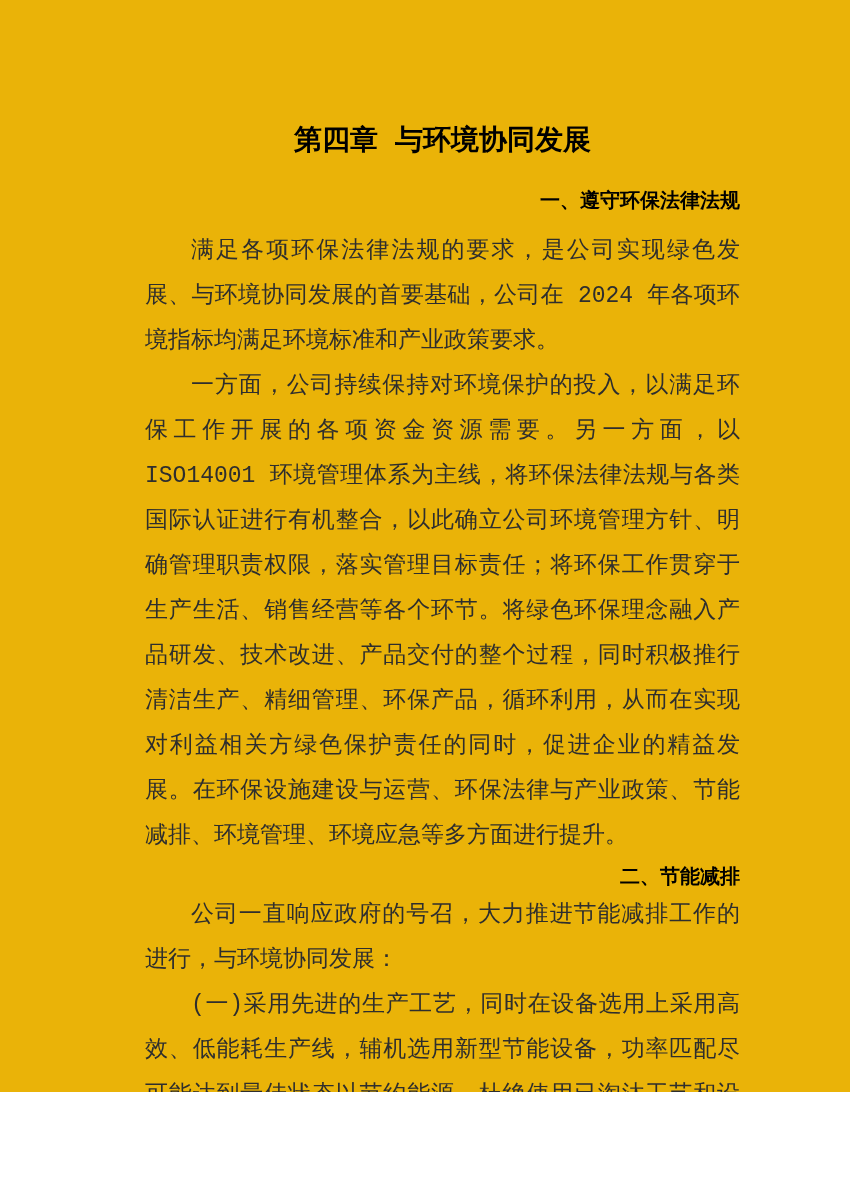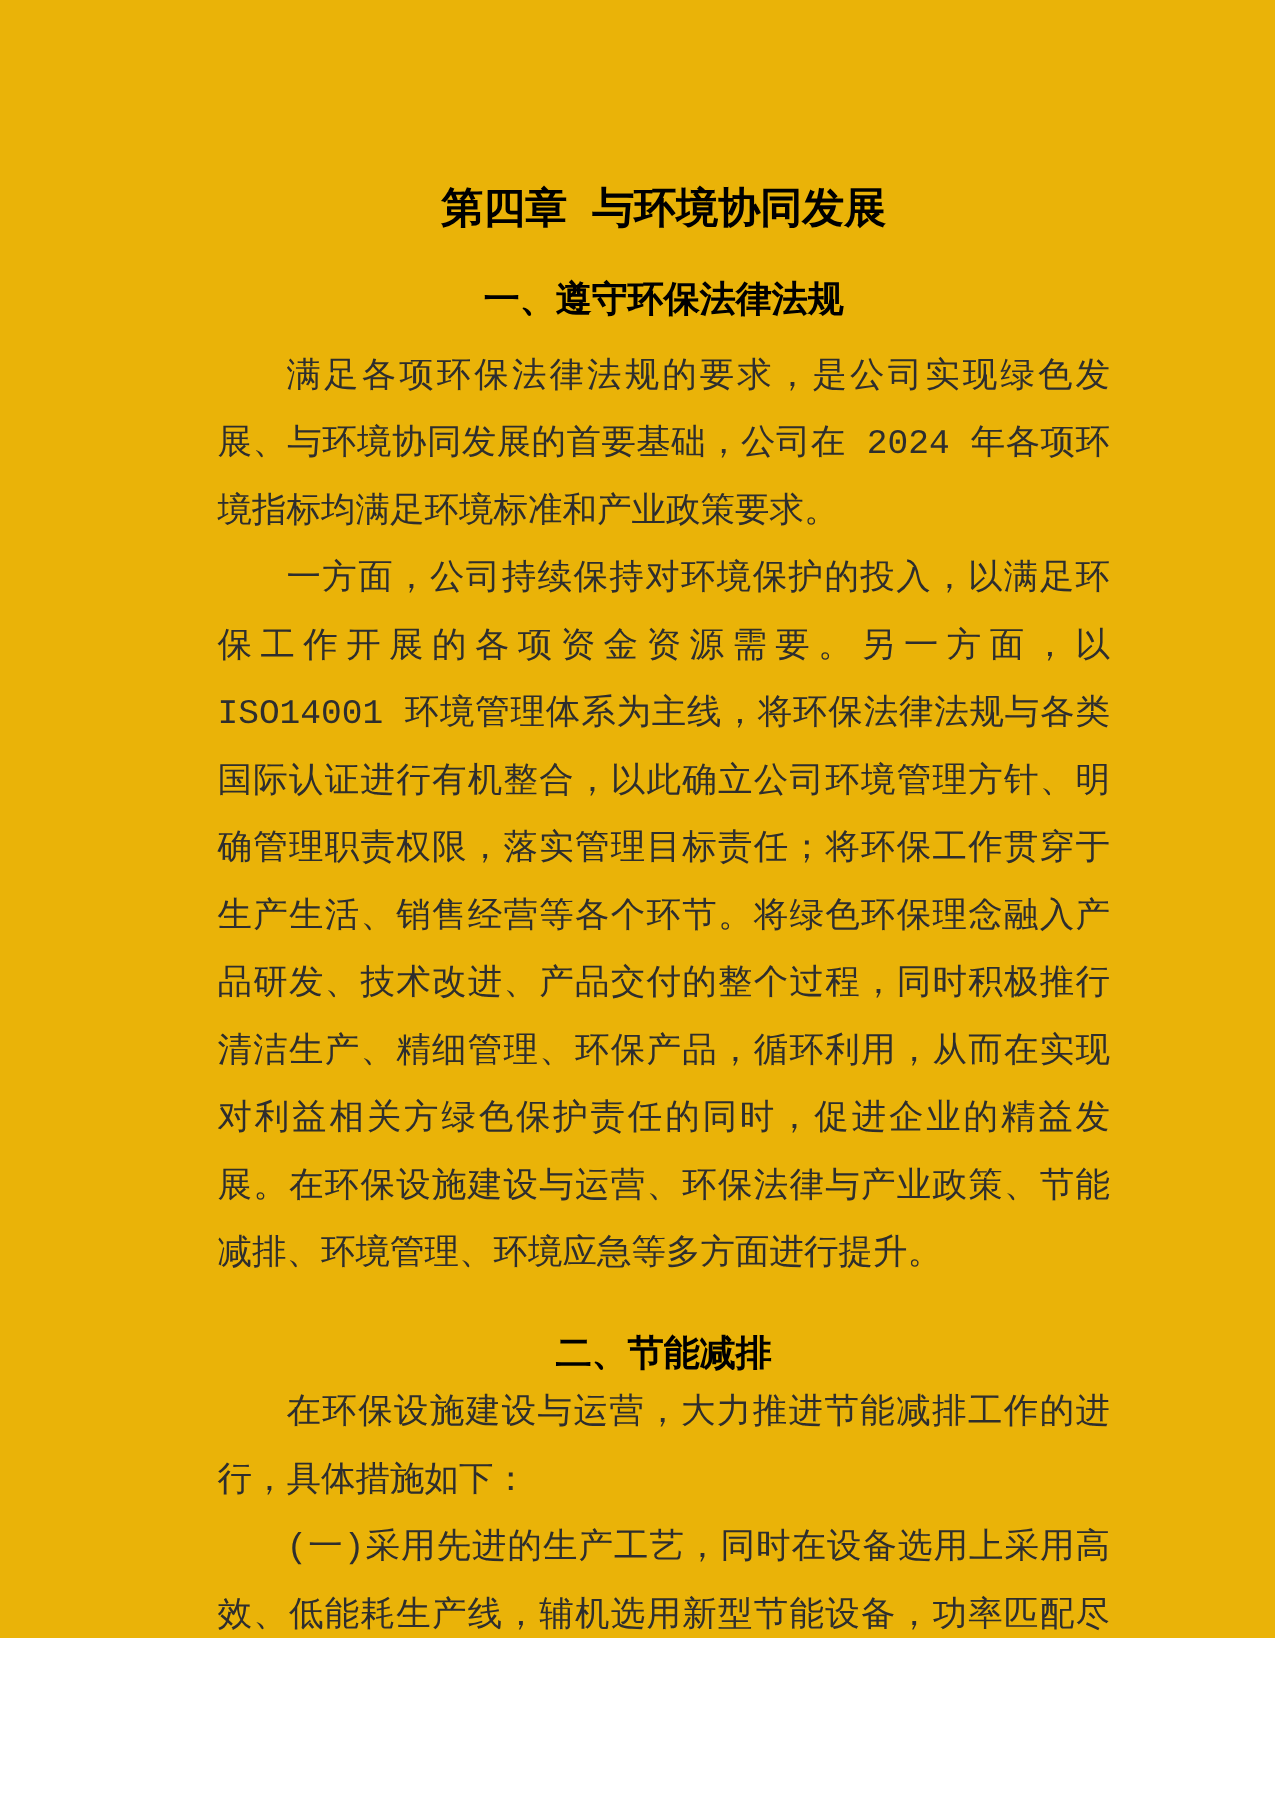--- a/index.html
+++ b/index.html
@@ -22,28 +22,28 @@
     margin: 0;
     padding-top: 124px;
     font-size: 28px;
     line-height: 36px;
     font-weight: bold;
     color: #000000;
     text-align: center;
   }
   .section-heading {
     margin: 26px 0 0 0;
-    font-size: 24px;
+    font-size: 20px;
     line-height: 31px;
     font-weight: bold;
     color: #000000;
-    text-align: center;
+    text-align: right;
   }
   .section-heading.second {
-    margin-top: 30px;
+    margin-top: 3px;
   }
   p.body-para {
     margin: 0;
     font-size: 23px;
     line-height: 45px;
     text-align: justify;
     text-indent: 2em;
     color: #2e2e2e;
     word-break: normal;
   }
@@ -70,20 +70,20 @@
 
   <h2 class="section-heading">一、遵守环保法律法规</h2>
 
   <p class="body-para first-after-heading">满足各项环保法律法规的要求，是公司实现绿色发展、与环境协同发展的首要基础，公司在 2024 年各项环境指标均满足环境标准和产业政策要求。</p>
 
   <p class="body-para">一方面，公司持续保持对环境保护的投入，以满足环保工作开展的各项资金资源需要。另一方面，以 ISO14001 环境管理体系为主线，将环保法律法规与各类国际认证进行有机整合，以此确立公司环境管理方针、明确管理职责权限，落实管理目标责任；将环保工作贯穿于生产生活、销售经营等各个环节。将绿色环保理念融入产品研发、技术改进、产品交付的整个过程，同时积极推行清洁生产、精细管理、环保产品，循环利用，从而在实现对利益相关方绿色保护责任的同时，促进企业的精益发展。在环保设施建设与运营、环保法律与产业政策、节能减排、环境管理、环境应急等多方面进行提升。</p>
 
   <h2 class="section-heading second">二、节能减排</h2>
 
 
-  <p class="body-para">在环保设施建设与运营，大力推进节能减排工作的进行，具体措施如下：</p>
+  <p class="body-para">公司一直响应政府的号召，大力推进节能减排工作的进行，与环境协同发展：</p>
 
   <p class="body-para">(一)采用先进的生产工艺，同时在设备选用上采用高效、低能耗生产线，辅机选用新型节能设备，功率匹配尽可能达到最佳状态以节约能源，杜绝使用已淘汰工艺和设备。</p>
 
 
   <div class="page-footer">第 13页共 18 页</div>
 
 </div>
 
 </body></html>

